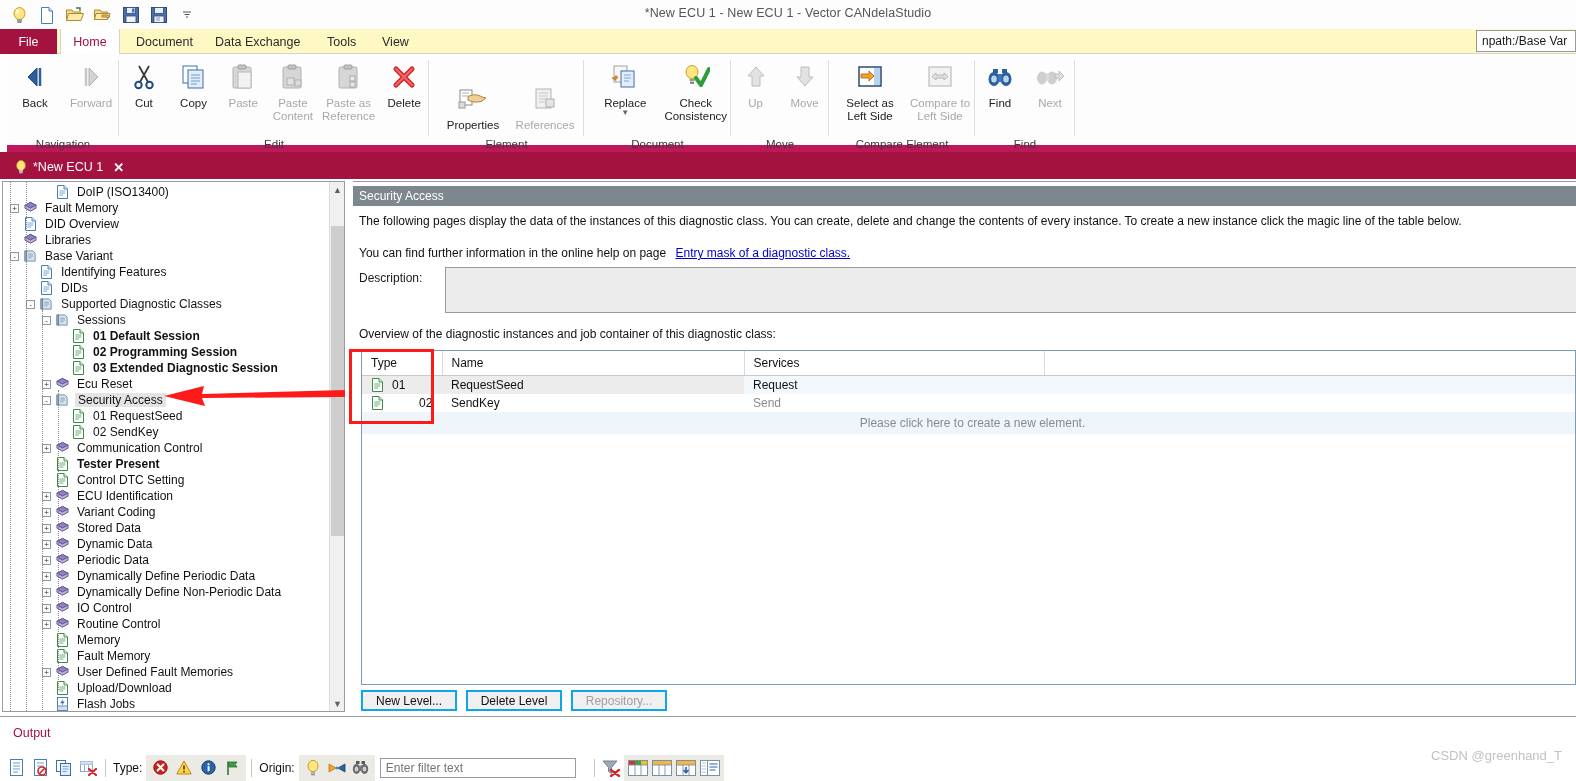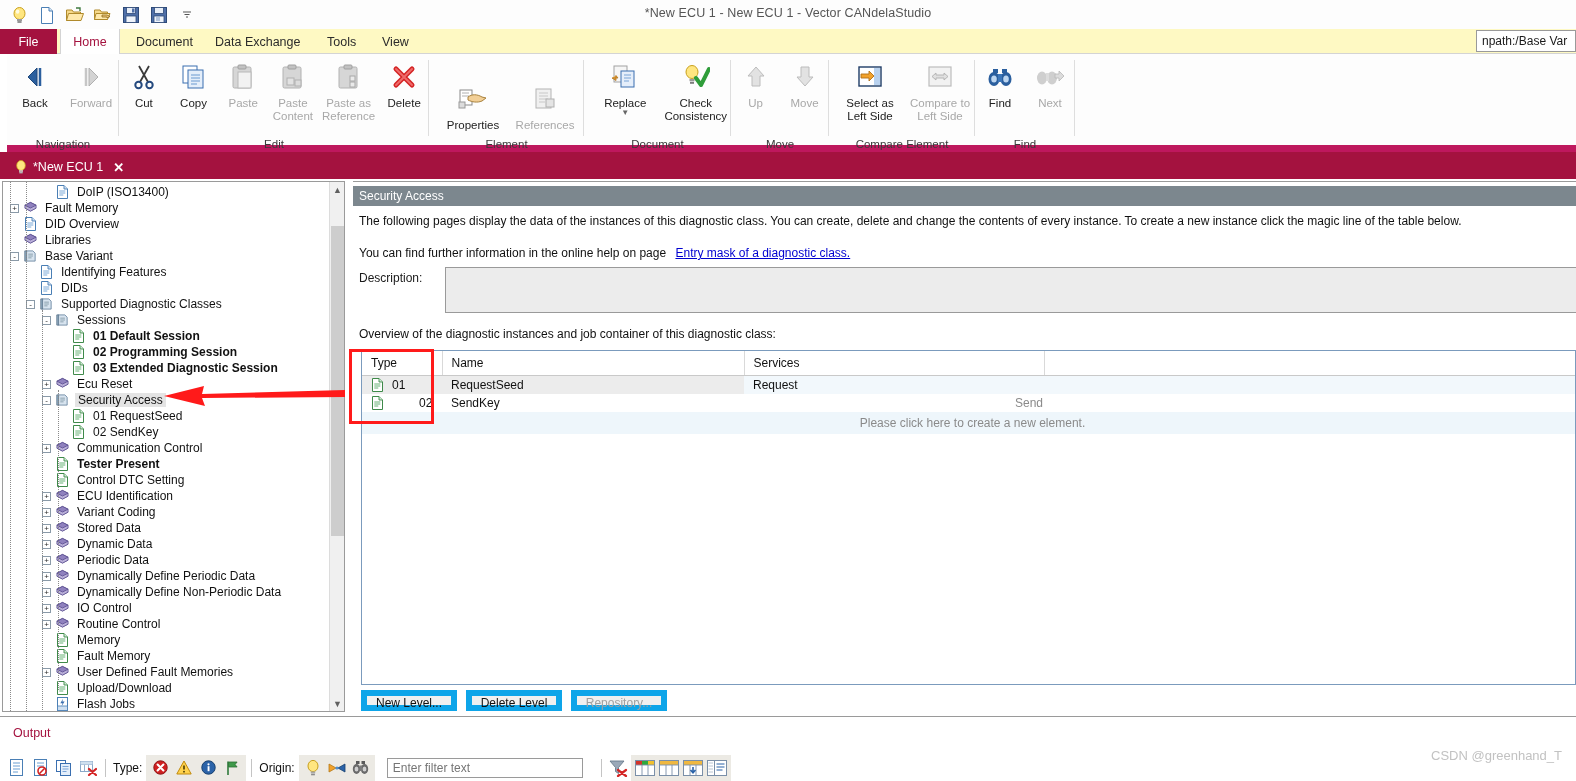--- a/index.html
+++ b/index.html
@@ -155,29 +155,29 @@
   .tbl th {
     height:24px; background:#fff; border-bottom:1px solid #c9c9c9; border-right:1px solid #d9d9d9;
     font-weight:normal; font-size:12px; text-align:left; padding-left:9px; color:#111;
   }
   .tbl td {
     height:18px; font-size:12px; padding-left:9px; color:#111; border:none;
   }
   .tbl tr.r1 td { background:#ececec; }
   .tbl tr.r1 td.c-svc { background:#f2f8fc; }
   .tbl tr.r2 td { background:#ffffff;gap:32px; }
-  .tbl tr.r2 td.c-svc { color:#8a8a8a; background:#fff;text-align:right; }
+  .tbl tr.r2 td.c-svc { color:#8a8a8a; background:#fff; }
   .tbl tr.magic td {
     background:#eef6fb; height:22px; color:#8a8a8a; text-align:center;
   }
   .tbl td.c-type { display:flex; align-items:center; gap:5px; padding-left:9px; height:18px;}
 
   .btnrow { position:absolute; left:8px; top:508px; display:flex; gap:9px; }
   .btn {
-    min-width:96px; height:21px; border:6px solid #0ea5e9; background:#f0f0f0;
+    min-width:96px; height:21px; border:2px solid #0ea5e9; background:#f0f0f0;
     font-size:12px; color:#111; cursor:pointer; padding:0 8px;
   }
   .btn.disabled { color:#a0a0a0; }
 
   
   .annot-rect {
     position:absolute; left:349px; top:349px; width:85px; height:75px;
     border:3px solid #ff1a1a; pointer-events:none;
   }
   .annot-arrow { position:absolute; left:160px; top:384px; pointer-events:none; }
@@ -188,21 +188,21 @@
     background:#fff; border-top:1px solid #9a9a9a;
   }
   .out-title { position:absolute; left:13px; top:9px; font-size:12.5px; color:#a4123f; }
   .out-toolbar { position:absolute; left:4px; top:36px; width:1572px; height:29px; display:flex; align-items:center; }
   .ob { width:24px; height:24px; display:flex; align-items:center; justify-content:center; cursor:pointer; }
   .obsep { width:1px; height:18px; background:#c4c4c4; margin:0 5px; }
   .ob-lbl { font-size:12px; color:#111; margin:0 4px 0 2px; }
   .chipgroup { display:flex; align-items:center; background:#eceae4; padding:1px 2px; }
   .filter-input {
     width:196px; height:20px; border:1px solid #9a9a9a; background:#fff;
-    font-size:12px; color:#8a8a8a; padding:0 0 0 5px; margin-left:12px;
+    font-size:12px; color:#8a8a8a; padding:0 0 0 5px; margin-left:5px;
     font-family:"Liberation Sans", sans-serif;
   }
   .watermark {
     position:absolute; right:14px; top:748px; font-size:13px; color:#c2c2c2;
   }
   svg { display:block; }
 </style>
 </head>
 <body>
 

